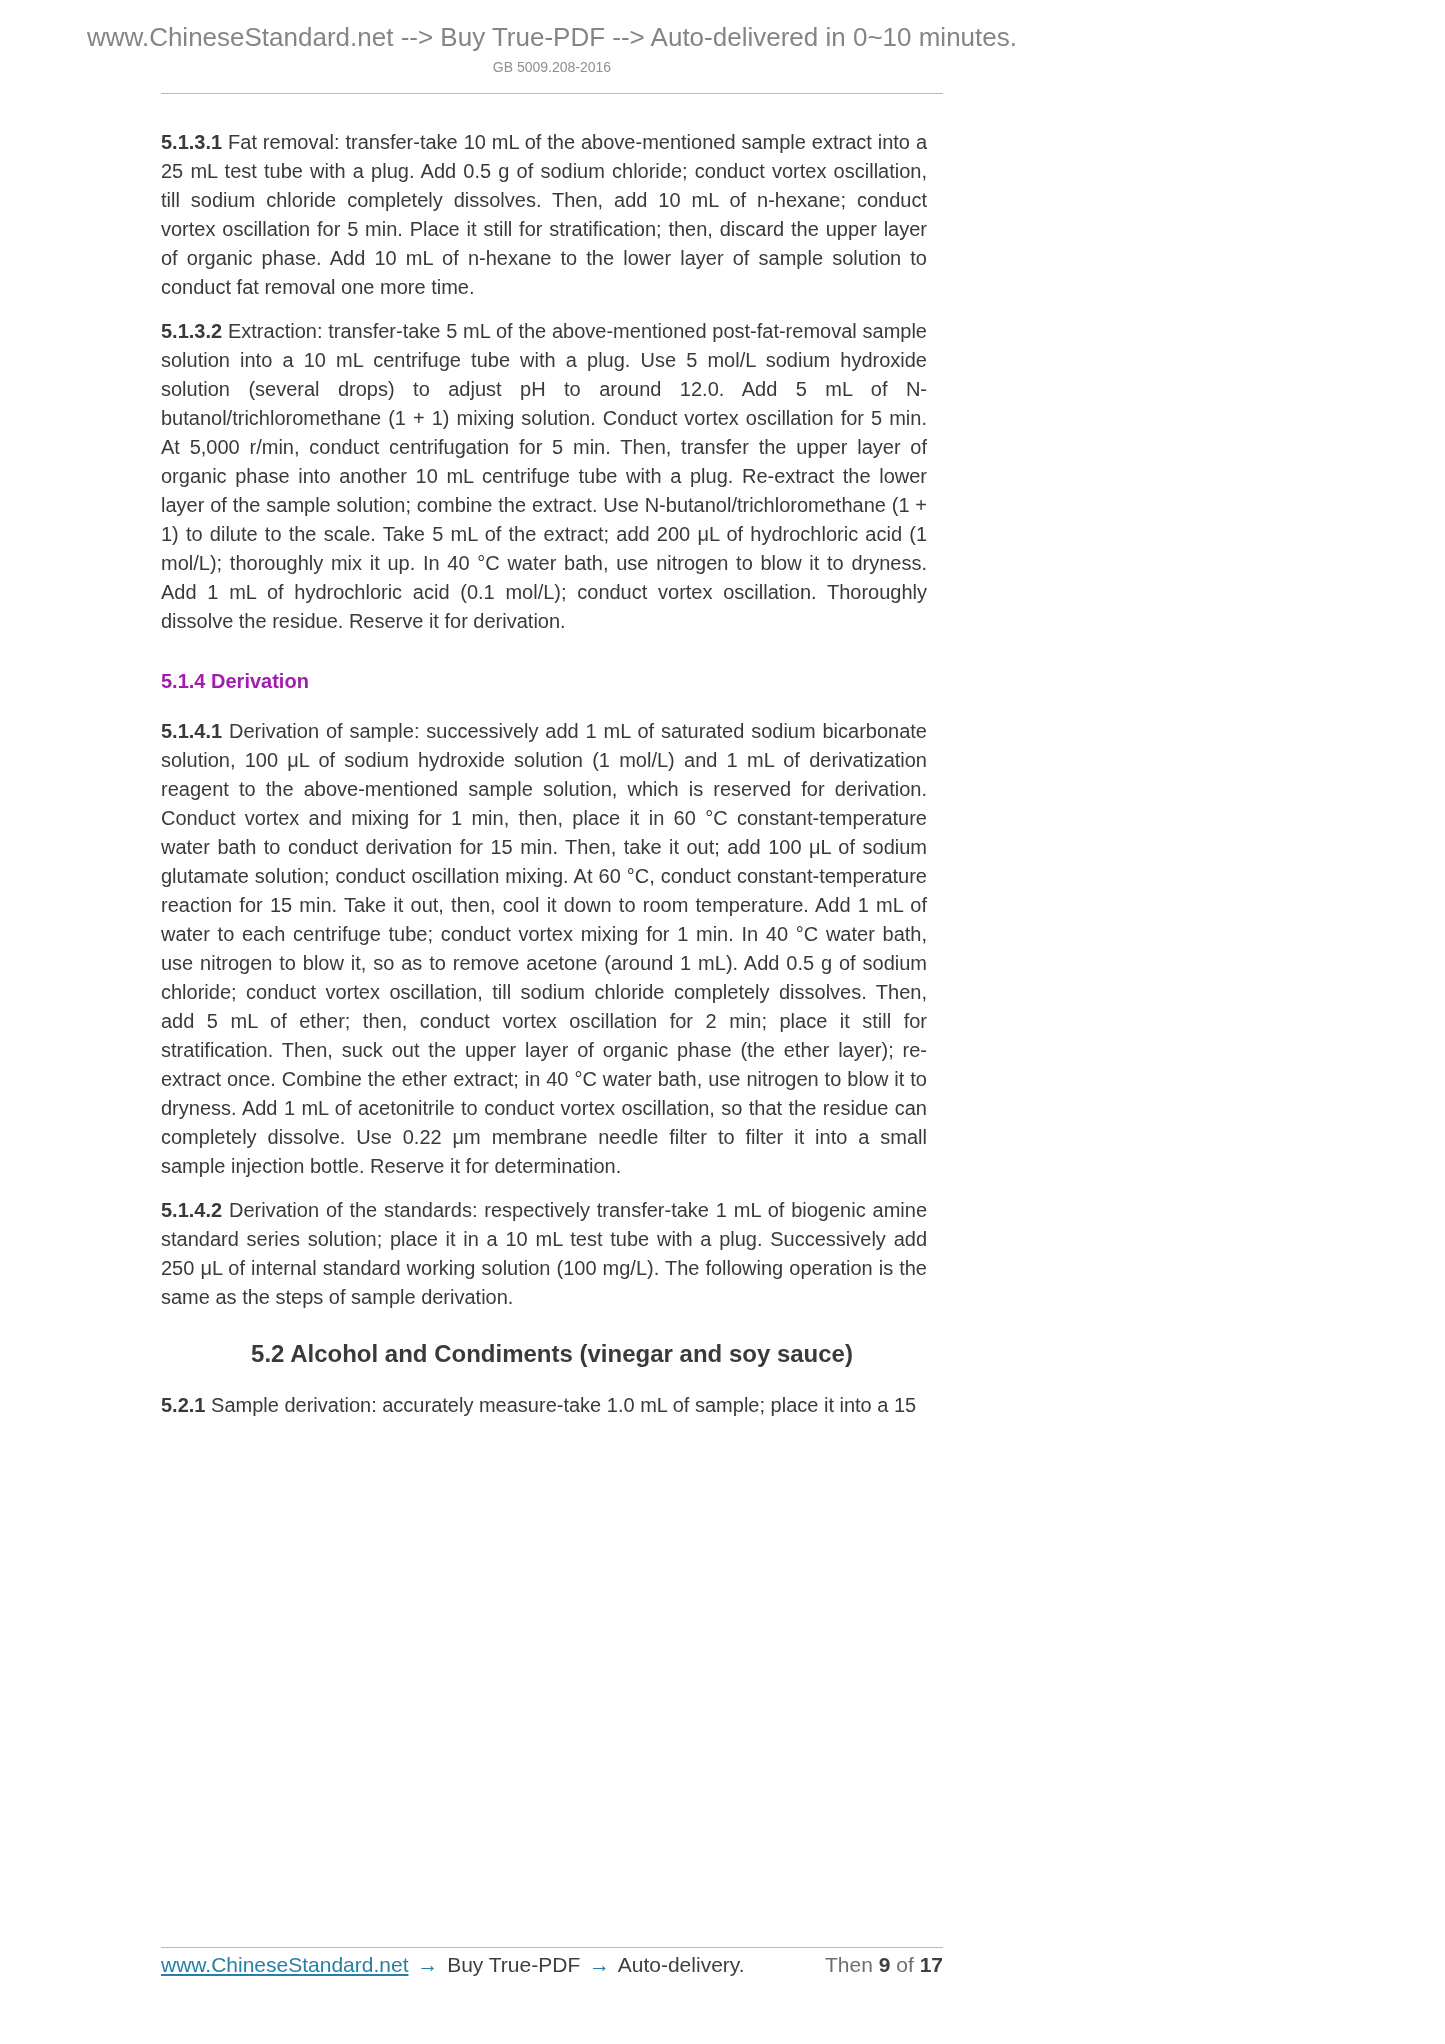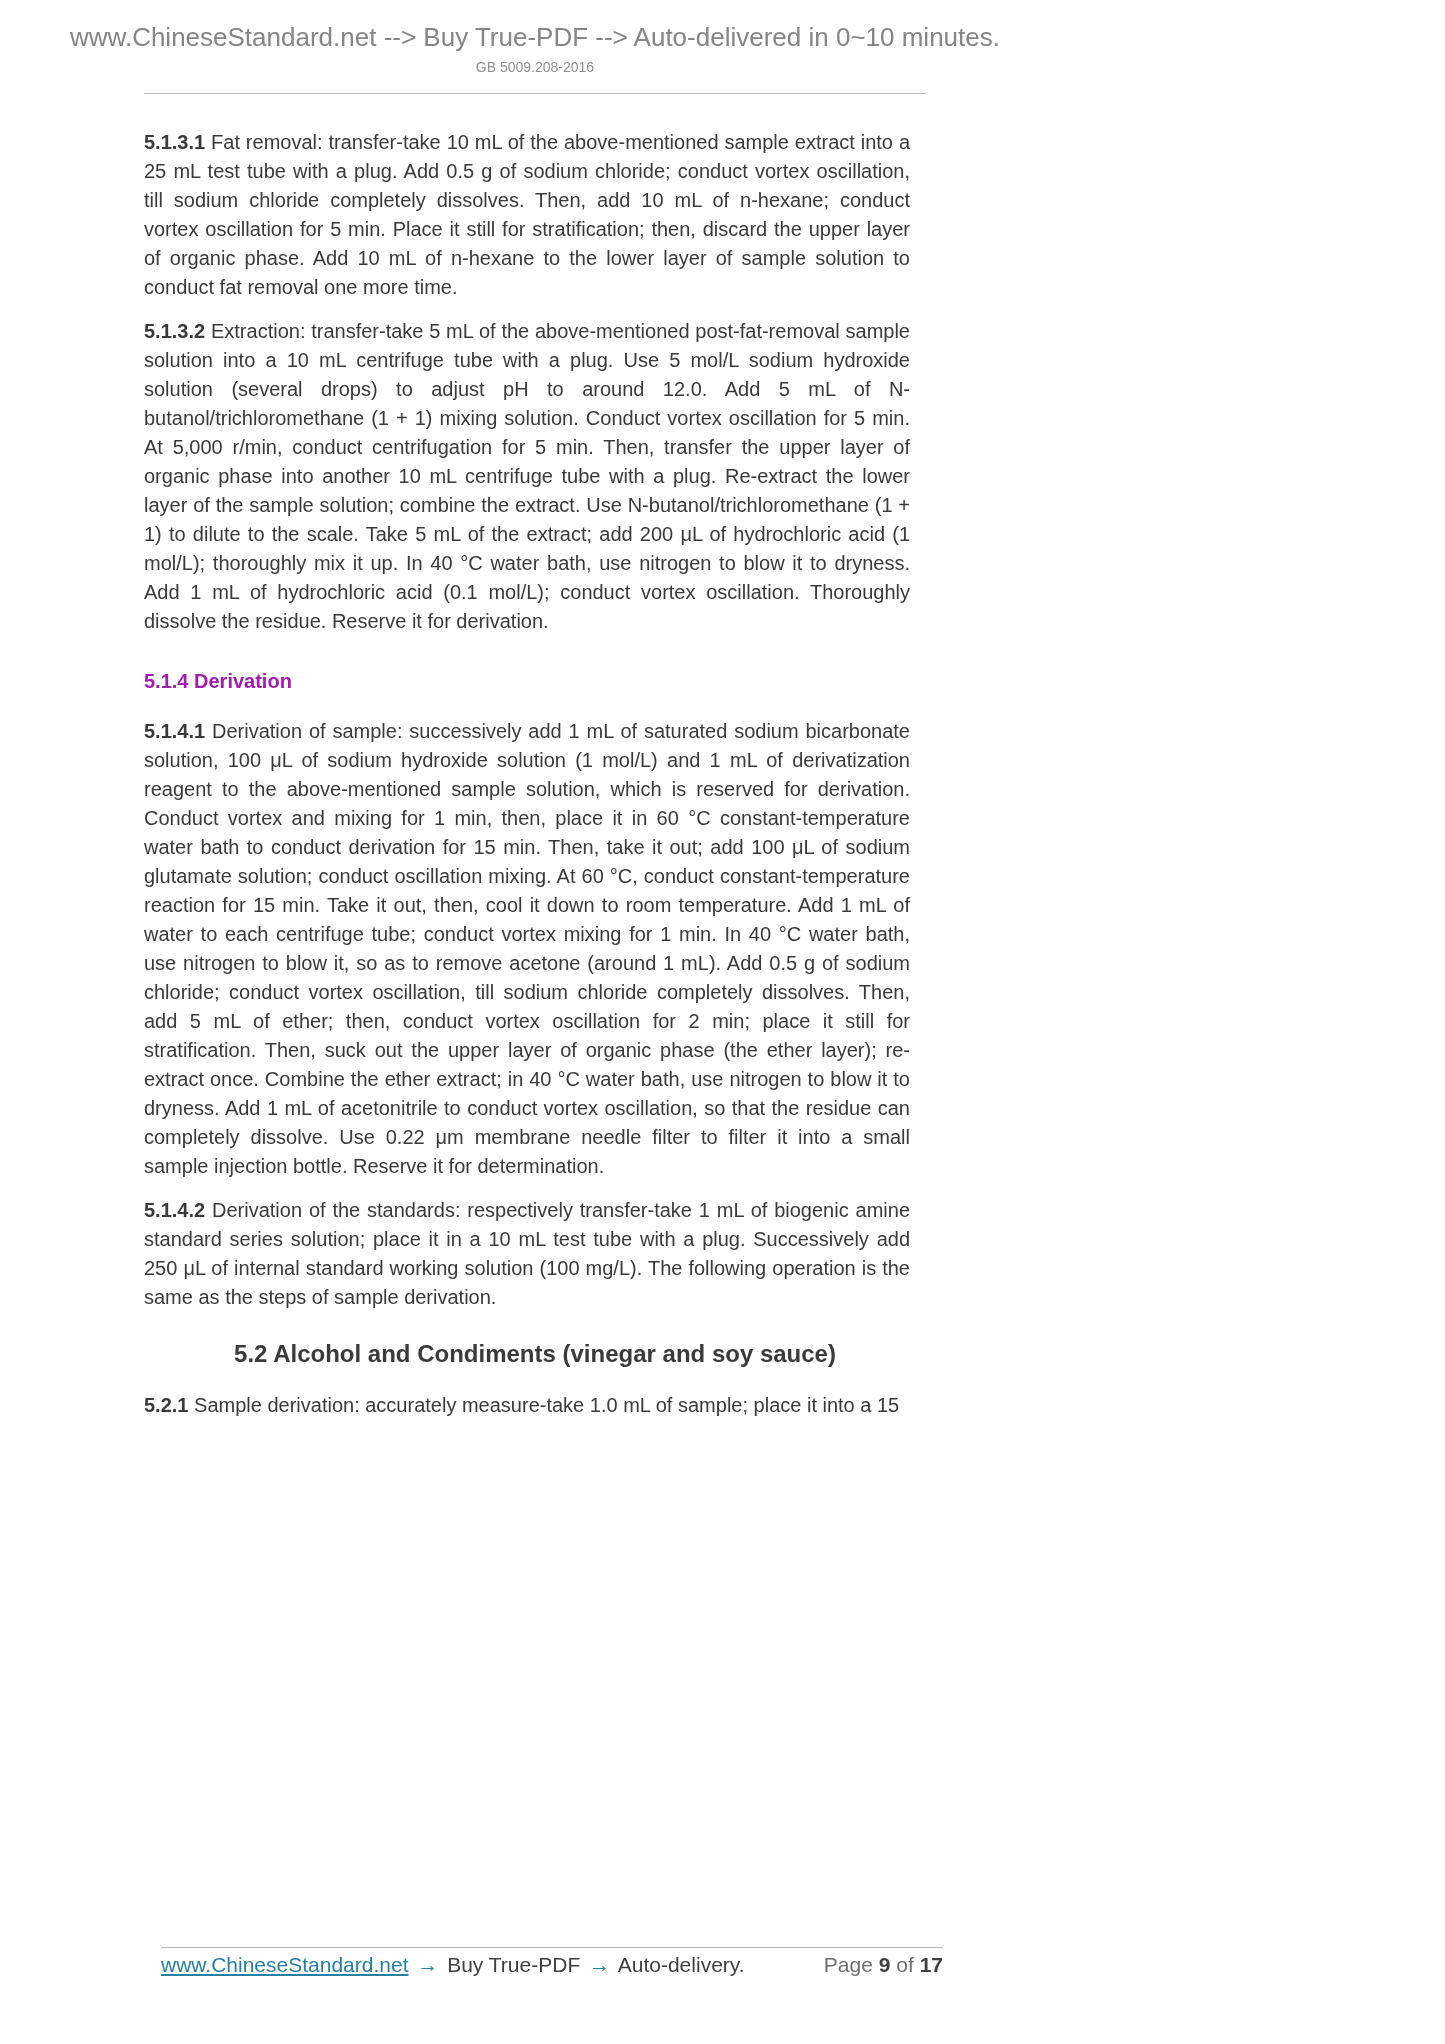--- a/index.html
+++ b/index.html
@@ -9,21 +9,21 @@
     position: relative;
     width: 1445px;
     height: 2044px;
     background: #ffffff;
     font-family: "Liberation Sans", "DejaVu Sans", sans-serif;
     overflow: hidden;
   }
 
   .column {
     position: absolute;
-    left: 144px;
+    left: 161px;
     top: 0;
     width: 782px;
   }
 
   .banner-wrap {
     display: flex;
     justify-content: center;
     padding-top: 22px;
   }
   .banner {
@@ -149,21 +149,21 @@
     <div class="rule"></div>
     <div class="footer-row">
       <div class="footer-left">
         <a class="site-link" href="#">www.ChineseStandard.net</a>
         <span class="arrow">→</span>
         <span>Buy True-PDF</span>
         <span class="arrow">→</span>
         <span>Auto-delivery.</span>
       </div>
       <div class="footer-right">
-        <span class="muted">Page</span>
+        <span class="muted">Then</span>
         <span class="page-num">9</span>
         <span class="muted">of</span>
         <span class="page-num">17</span>
       </div>
     </div>
   </div>
 
 </div>
 
 </body></html>

